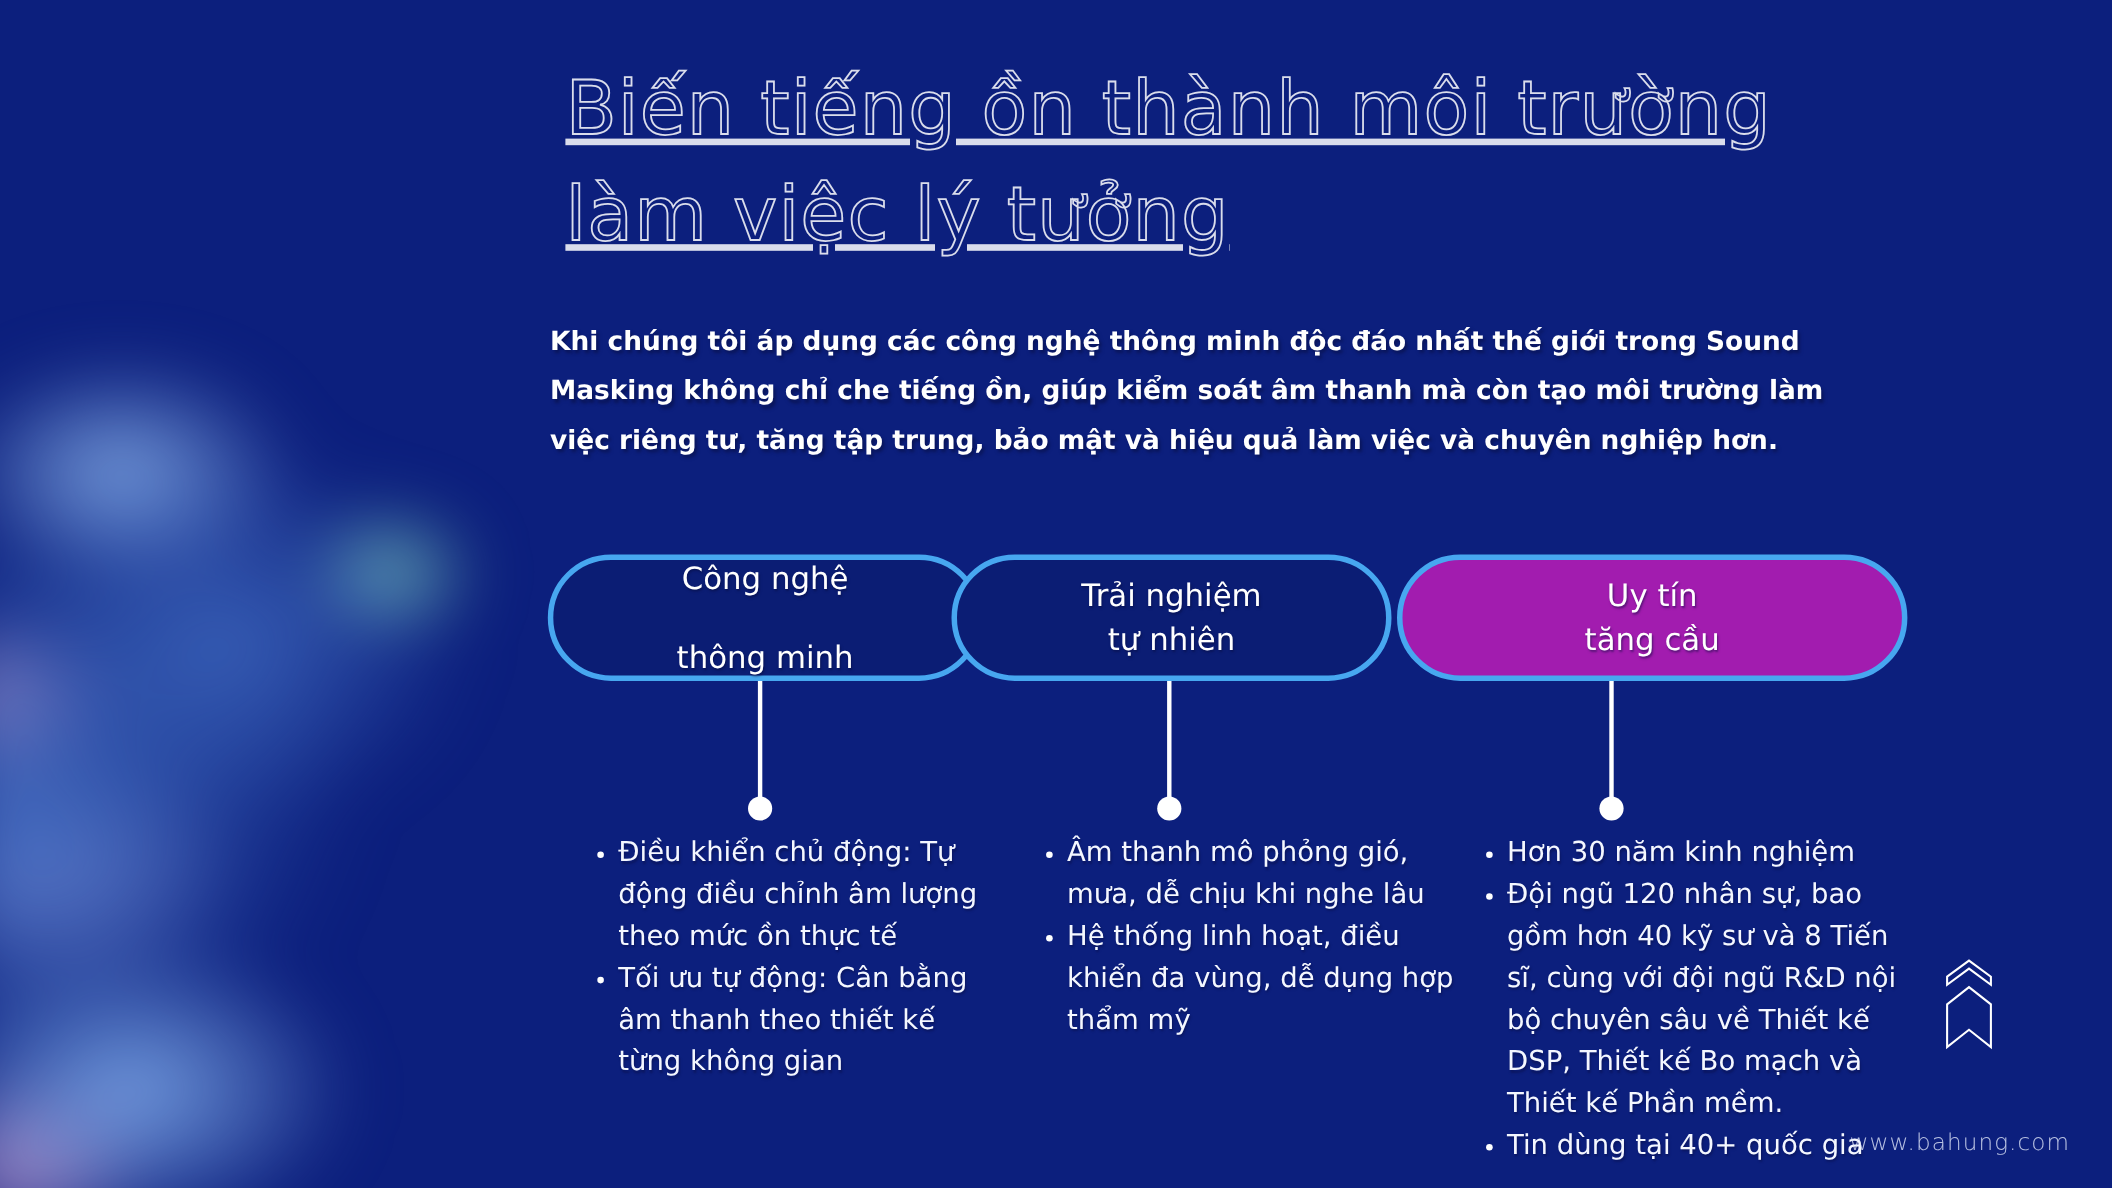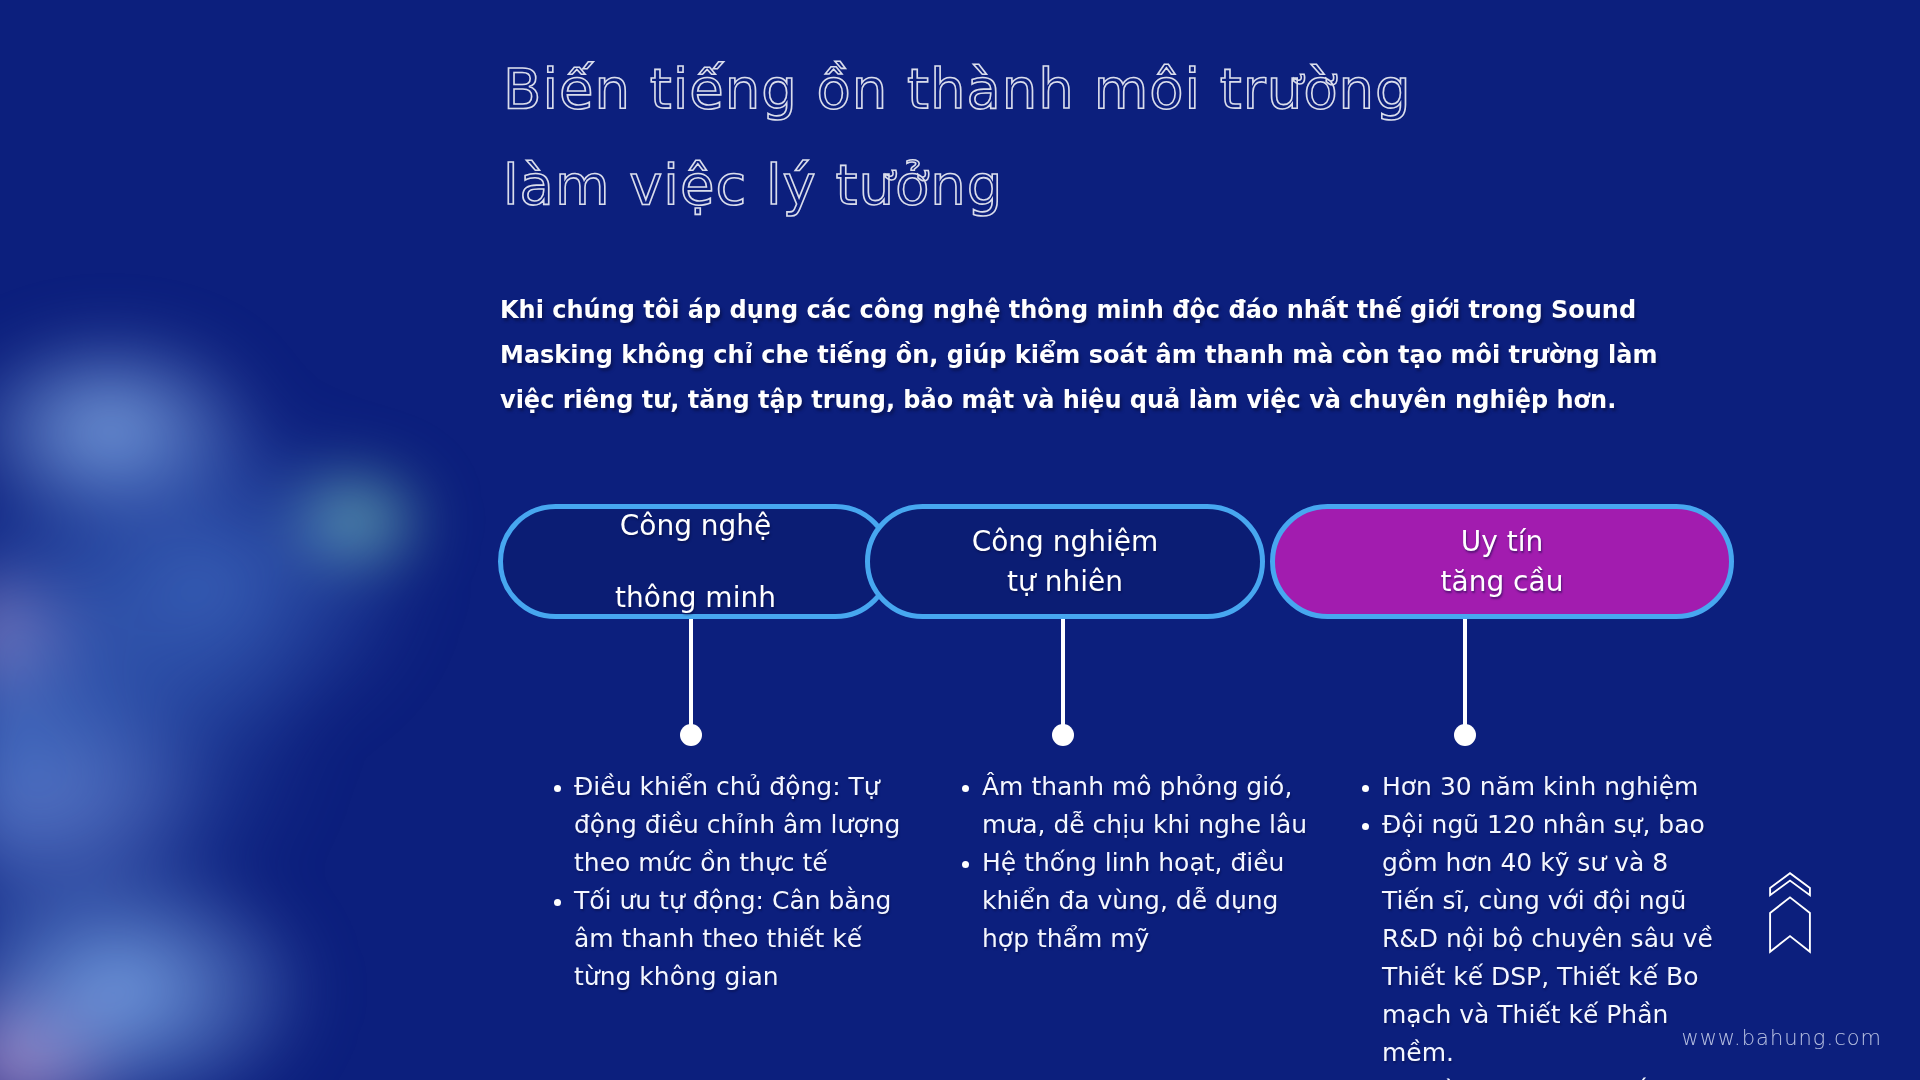--- a/index.html
+++ b/index.html
@@ -18,23 +18,24 @@
       radial-gradient(420px 360px at 60px 720px, rgba(62,105,190,0.85), rgba(62,105,190,0) 72%),
       radial-gradient(300px 240px at 250px 580px, rgba(70,115,200,0.75), rgba(70,115,200,0) 72%),
       radial-gradient(230px 150px at 150px 430px, rgba(130,170,230,0.95), rgba(130,170,230,0) 70%),
       radial-gradient(115px 85px at 395px 520px, rgba(130,216,190,0.9), rgba(130,216,190,0) 70%),
       radial-gradient(160px 115px at 30px 640px, rgba(238,172,212,0.85), rgba(238,172,212,0) 70%),
       radial-gradient(250px 160px at 80px 790px, rgba(135,150,218,0.85), rgba(135,150,218,0) 72%),
       radial-gradient(280px 190px at 160px 990px, rgba(125,168,232,0.95), rgba(125,168,232,0) 72%),
       radial-gradient(170px 120px at 60px 1060px, rgba(228,168,215,0.8), rgba(228,168,215,0) 70%);
   }
   .title{
-    position:absolute;left:500px;top:38px;margin:3px;
-    font-size:56px;font-weight:500;line-height:96px;letter-spacing:1px;
+    position:absolute;left:500px;top:38px;margin:14px;
+    font-size:68px;font-weight:500;line-height:96px;letter-spacing:1px;
     color:transparent;
+    text-decoration:underline;
     -webkit-text-stroke:1.6px rgba(255,255,255,0.85);
   }
   .title .title-line{display:block;white-space:nowrap;}
   .intro{
     position:absolute;left:500px;top:288px;width:1185px;margin:0;
     font-size:24px;line-height:45px;color:#ffffff;font-weight:700;
     text-shadow:2px 3px 3px rgba(8,12,60,0.55);
   }
   .tabs{position:absolute;left:498px;top:504px;width:1205px;height:115px;}
   .tab{
@@ -53,21 +54,21 @@
   .connector .stem{position:absolute;width:4px;height:110px;background:#ffffff;left:0;top:0;}
   .connector .dot{position:absolute;width:22px;height:22px;border-radius:50%;background:#ffffff;left:-9px;top:105px;}
   .c1{left:689px;top:619px;}
   .c2{left:1061px;top:619px;}
   .c3{left:1463px;top:619px;}
   .col{
     position:absolute;top:752px;color:#f4f7ff;
     font-size:25px;line-height:38px;font-weight:500;
     text-shadow:1px 2px 2px rgba(8,12,60,0.45);
   }
-  .col ul{margin:16px;padding:0 0 0 30px;list-style:disc;}
+  .col ul{margin:4px;padding:0 0 0 30px;list-style:disc;}
   .col li::marker{color:#ffffff;font-size:22px;}
   .col-1{left:528px;width:390px;}
   .col-2{left:936px;width:400px;}
   .col-3{left:1336px;width:405px;}
   .chevron-up{position:absolute;left:1766px;top:868px;width:48px;height:88px;}
   .website{
     position:absolute;right:38px;top:1026px;
     font-size:21px;font-weight:300;letter-spacing:1px;
     color:rgba(226,232,250,0.8);
   }
@@ -84,21 +85,21 @@
   </h1>
 
   <p class="intro">Khi chúng tôi áp dụng các công nghệ thông minh độc đáo nhất thế giới trong Sound Masking không chỉ che tiếng ồn, giúp kiểm soát âm thanh mà còn tạo môi trường làm việc riêng tư, tăng tập trung, bảo mật và hiệu quả làm việc và chuyên nghiệp hơn.</p>
 
   <div class="tabs">
     <div class="tab tab-1">
       <span>Công nghệ</span>
       <span>thông minh</span>
     </div>
     <div class="tab tab-2">
-      <span>Công nghiệm</span>
+      <span>Trải nghiệm</span>
       <span>tự nhiên</span>
     </div>
     <div class="tab tab-3">
       <span>Uy tín</span>
       <span>tăng cầu</span>
     </div>
   </div>
 
   <div class="connector c1">
     <div class="stem"></div>

